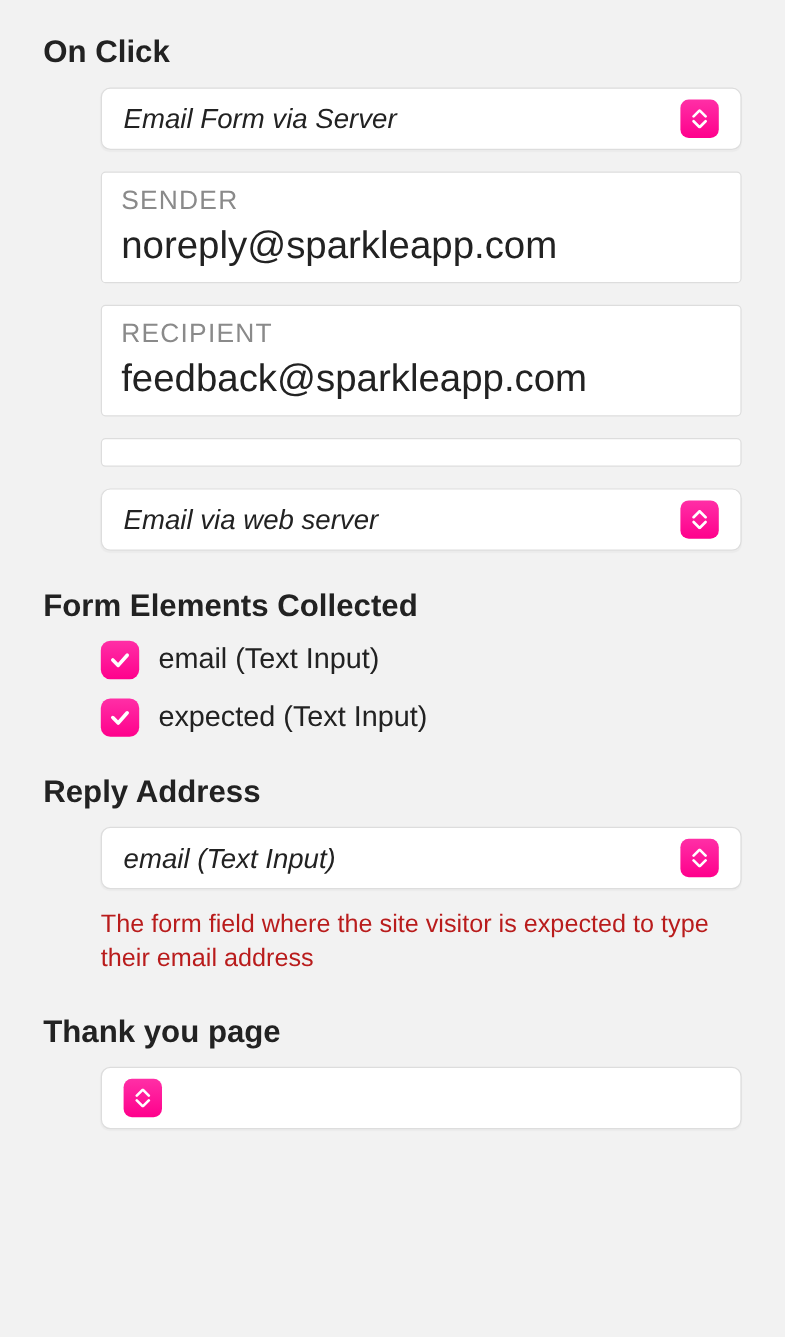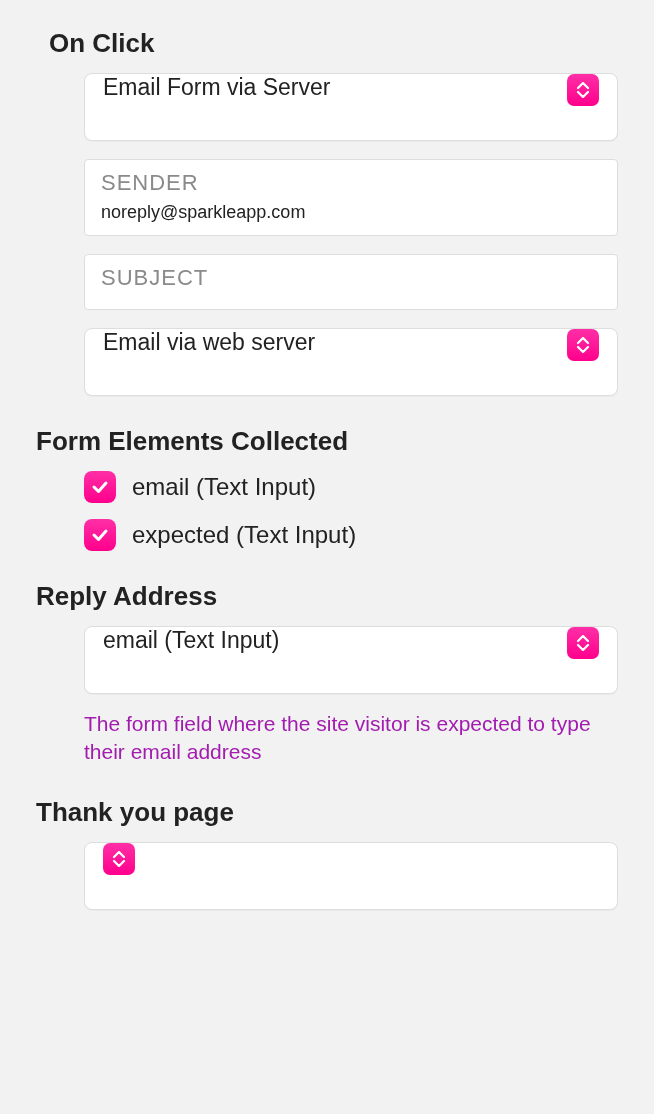--- a/index.html
+++ b/index.html
@@ -12,38 +12,40 @@
       color: #222;
     }
     .section-heading {
       font-size: 26px;
       font-weight: 700;
       color: #222;
       margin-bottom: 14px;
       margin-top: 8px;
     }
     .section-heading.indent {
-      margin-left: 13px;
+      margin-left: 0;
     }
     .group {
       margin-left: 48px;
       margin-bottom: 30px;
     }
     .select-row {
       position: relative;
       background: #fff;
       border: 1px solid #ddd;
       border-radius: 8px;
-      height: 68px;
-      display: flex;
+      height: 52px;
+      display: flex;
+      align-items: center;
       padding: 0 18px;
       font-size: 23px;
       color: #222;
       margin-bottom: 18px;
       box-shadow: 0 1px 1px rgba(0,0,0,0.03);
+      font-style: italic;
     }
     .select-row .select-text {
       flex: 1;
     }
     .stepper-icon {
       width: 32px;
       height: 32px;
       border-radius: 7px;
       background: linear-gradient(#ff2fa6, #ff008c);
       display: flex;
@@ -61,21 +63,21 @@
       margin-bottom: 18px;
     }
     .field-label {
       font-size: 22px;
       letter-spacing: 1px;
       color: #8a8a8a;
       margin-bottom: 6px;
       text-transform: uppercase;
     }
     .field-value {
-      font-size: 18px;
+      font-size: 32px;
       color: #222;
       border: none;
       outline: none;
       width: 100%;
       font-family: inherit;
       background: transparent;
     }
     .check-row {
       display: flex;
       align-items: center;
@@ -89,21 +91,21 @@
       height: 32px;
       border-radius: 8px;
       background: linear-gradient(#ff2fa6, #ff008c);
       display: flex;
       align-items: center;
       justify-content: center;
       flex-shrink: 0;
     }
     .help-text {
       font-size: 21px;
-      color: #a21caf;
+      color: #b91c1c;
       margin-top: 16px;
       line-height: 1.35;
     }
     .section-block { margin-bottom: 30px; }
   </style>
 </head>
 <body>
 
 <div class="section-block">
   <div class="section-heading indent">On Click</div>
@@ -119,23 +121,26 @@
             <path d="M2 2 L7 7 L12 2" stroke="#fff" stroke-width="2.2" fill="none" stroke-linecap="round" stroke-linejoin="round"></path>
           </svg>
       </span>
     </div>
 
     <div class="field-box">
       <div class="field-label">SENDER</div>
       <input class="field-value" value="noreply@sparkleapp.com" style="">
     </div>
 
-
     <div class="field-box">
-      <div class="field-label">SUBJECT</div>
+      <div class="field-label">RECIPIENT</div>
+      <input class="field-value" value="feedback@sparkleapp.com" style="">
+    </div>
+
+    <div class="field-box">
     </div>
 
     <div class="select-row">
       <span class="select-text">Email via web server</span>
       <span class="stepper-icon">
         <svg width="14" height="8" viewBox="0 0 14 8">
             <path d="M2 6 L7 1 L12 6" stroke="#fff" stroke-width="2.2" fill="none" stroke-linecap="round" stroke-linejoin="round"></path>
           </svg>
         <svg width="14" height="8" viewBox="0 0 14 8">
             <path d="M2 2 L7 7 L12 2" stroke="#fff" stroke-width="2.2" fill="none" stroke-linecap="round" stroke-linejoin="round"></path>

